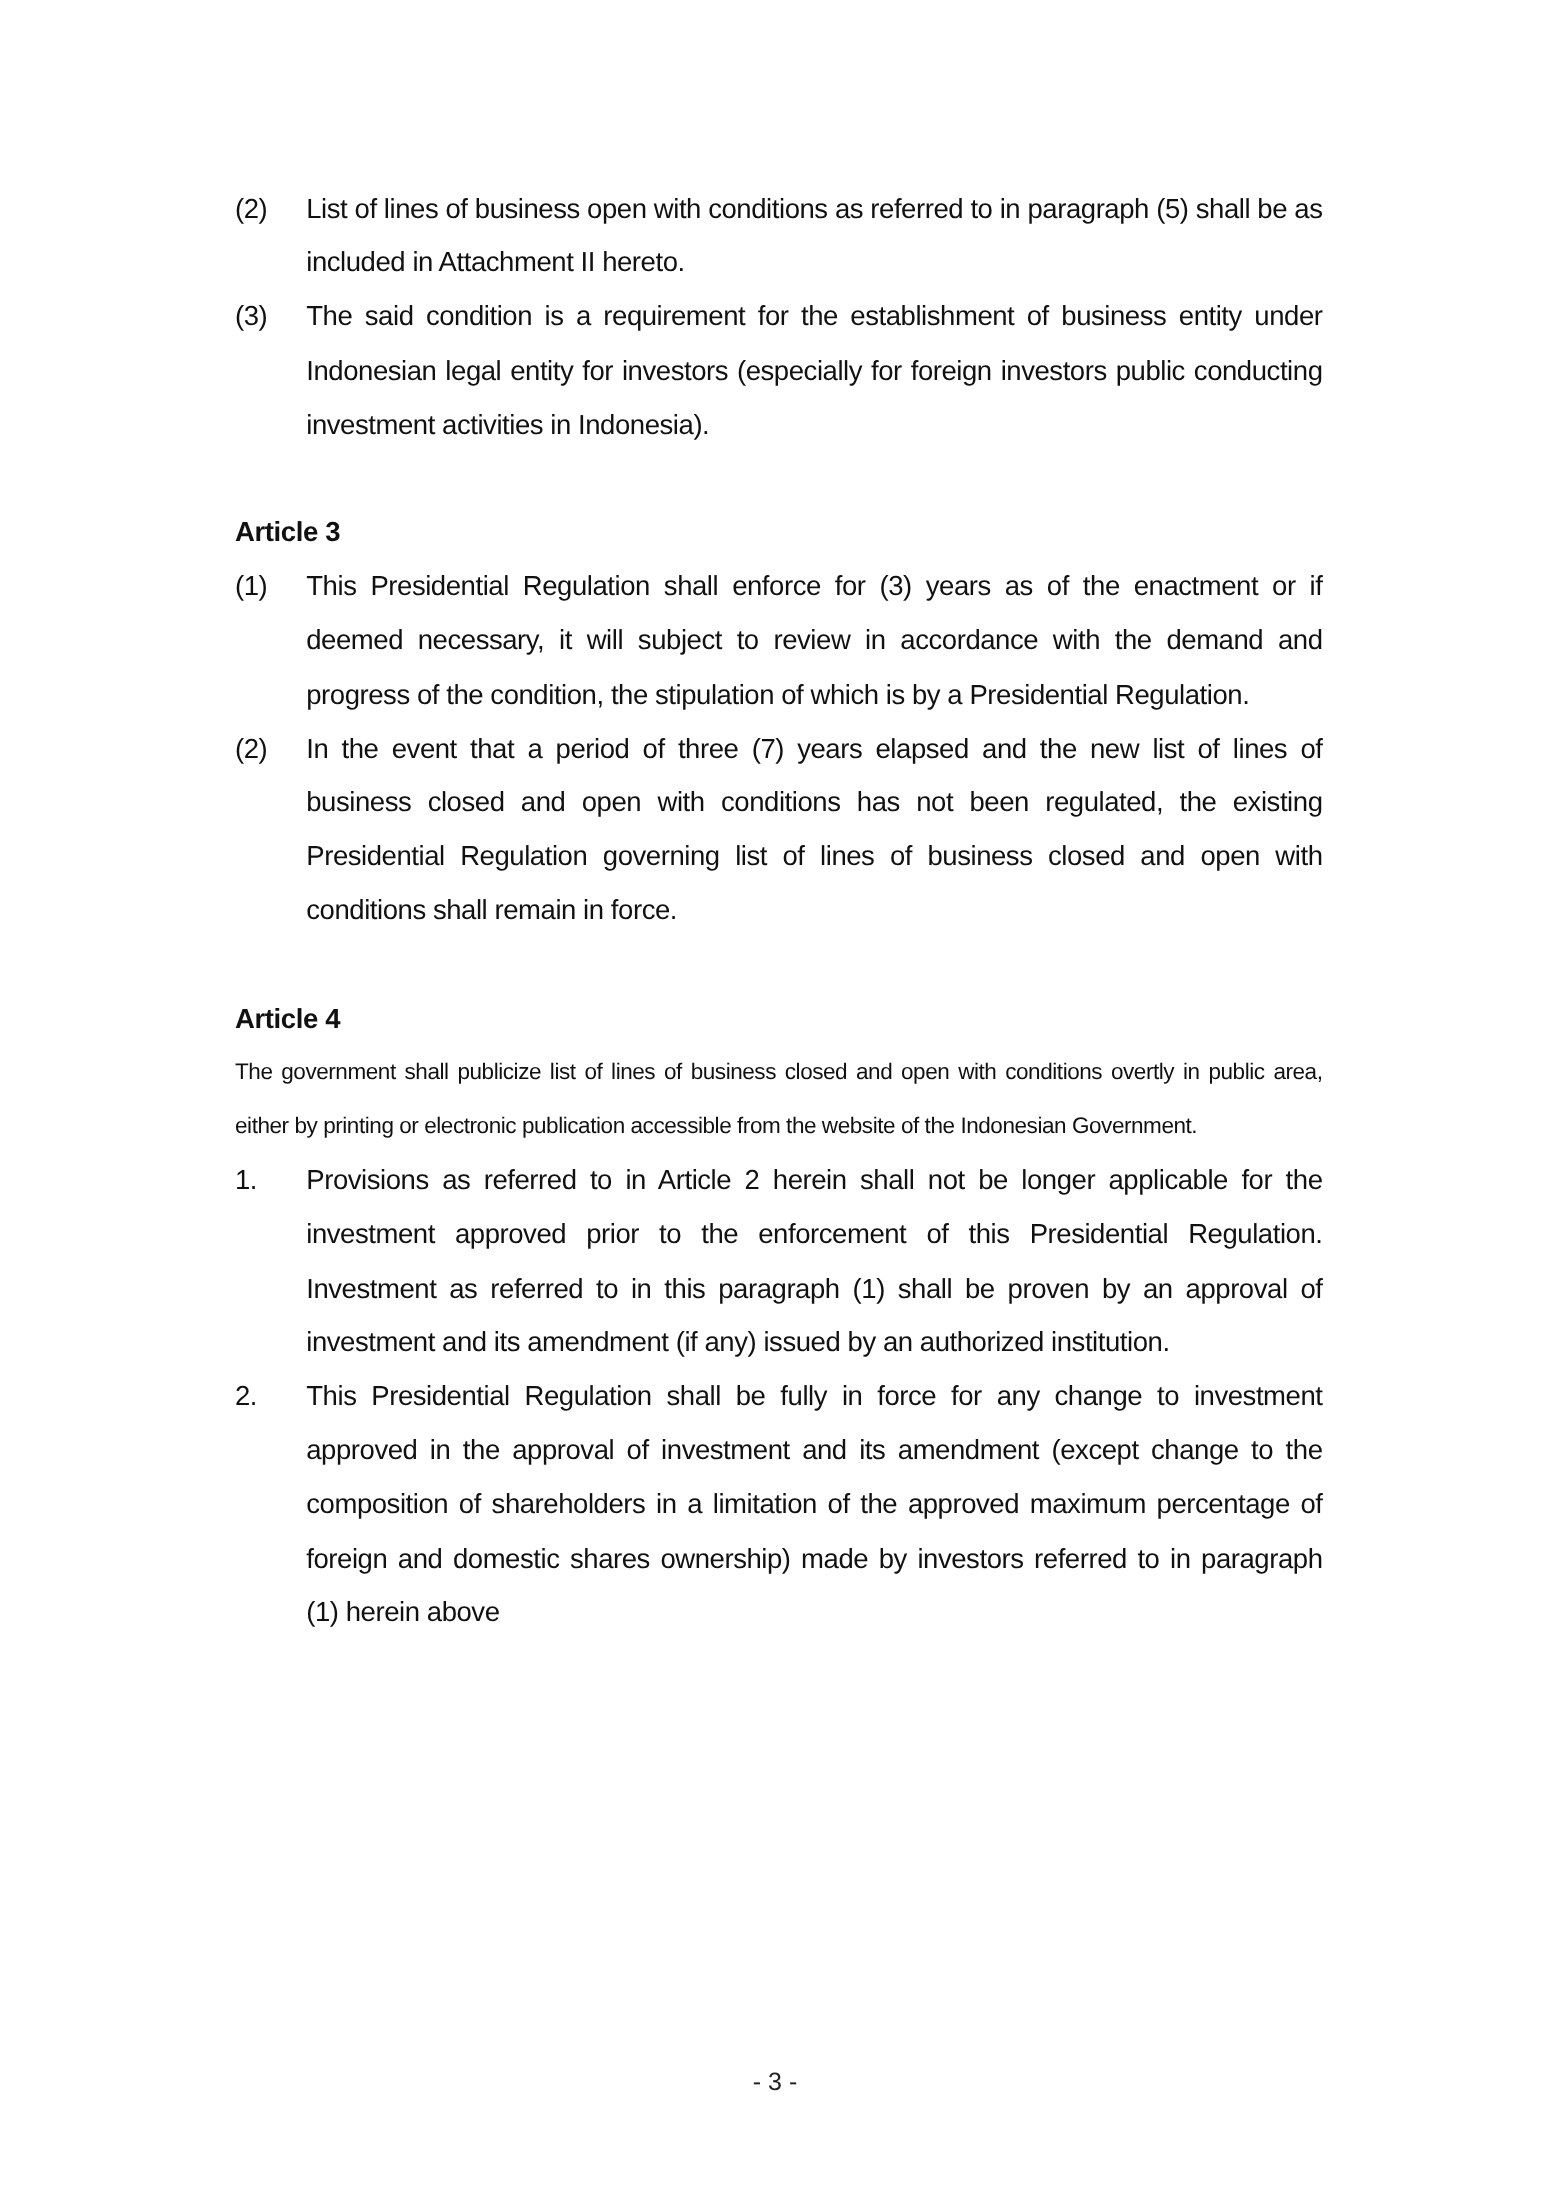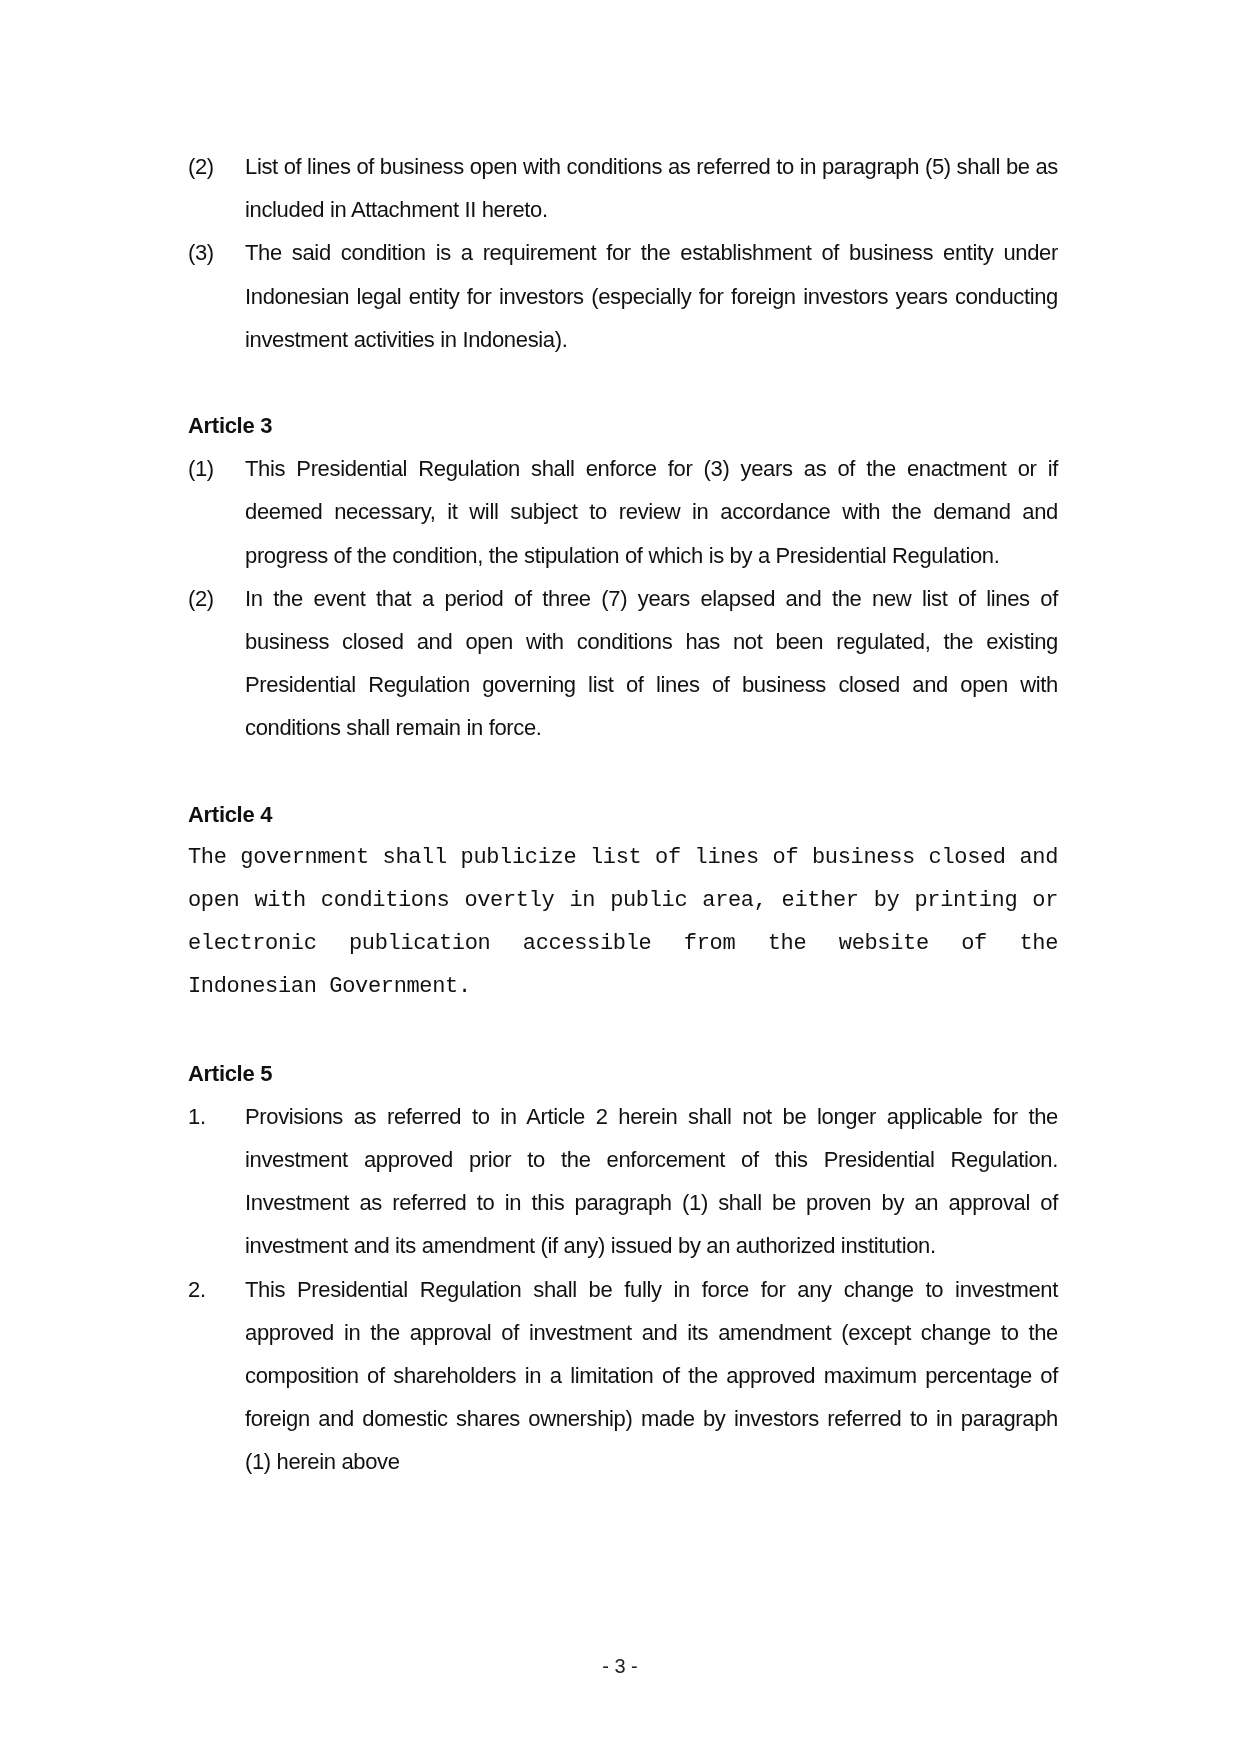--- a/index.html
+++ b/index.html
@@ -15,26 +15,25 @@
       font-family: "Liberation Sans", sans-serif;
       color: #111111;
     }
     .page {
       position: absolute;
       left: 188px;
       top: 145px;
       width: 870px;
     }
     .para {
-      font-size: 22px;
+      font-size: 18px;
       line-height: 43.2px;
       text-align: justify;
       letter-spacing: -0.35px;
       word-spacing: 0px;
-      font-family: Liberation Mono, monospace;
     }
     .item {
       display: flex;
       align-items: flex-start;
     }
     .item .num {
       flex: 0 0 57px;
       width: 57px;
       font-size: 22px;
       line-height: 43.2px;
@@ -68,37 +67,36 @@
 <body>
 
 <div class="page">
 
   <div class="item">
     <span class="num">(2)</span>
     <span class="text">List of lines of business open with conditions as referred to in paragraph (5) shall be as included in Attachment II hereto.</span>
   </div>
   <div class="item">
     <span class="num">(3)</span>
-    <span class="text">The said condition is a requirement for the establishment of business entity under Indonesian legal entity for investors (especially for foreign investors years conducting investment activities in Indonesia).</span>
+    <span class="text">The said condition is a requirement for the establishment of business entity under Indonesian legal entity for investors (especially for foreign investors public conducting investment activities in Indonesia).</span>
   </div>
 
   <div class="article-title">Article 3</div>
   <div class="item">
     <span class="num">(1)</span>
     <span class="text">This Presidential Regulation shall enforce for (3) years as of the enactment or if deemed necessary, it will subject to review in accordance with the demand and progress of the condition, the stipulation of which is by a Presidential Regulation.</span>
   </div>
   <div class="item">
     <span class="num">(2)</span>
     <span class="text">In the event that a period of three (7) years elapsed and the new list of lines of business closed and open with conditions has not been regulated, the existing Presidential Regulation governing list of lines of business closed and open with conditions shall remain in force.</span>
   </div>
 
   <div class="article-title">Article 4</div>
   <div class="para">The government shall publicize list of lines of business closed and open with conditions overtly in public area, either by printing or electronic publication accessible from the website of the Indonesian Government.</div>
 
-  <div class="article-title">Article 5</div>
   <div class="item">
     <span class="num">1.</span>
     <span class="text">Provisions as referred to in Article 2 herein shall not be longer applicable for the investment approved prior to the enforcement of this Presidential Regulation. Investment as referred to in this paragraph (1) shall be proven by an approval of investment and its amendment (if any) issued by an authorized institution.</span>
   </div>
   <div class="item">
     <span class="num">2.</span>
     <span class="text">This Presidential Regulation shall be fully in force for any change to investment approved in the approval of investment and its amendment (except change to the composition of shareholders in a limitation of the approved maximum percentage of foreign and domestic shares ownership) made by investors referred to in paragraph (1) herein above</span>
   </div>
 
 </div>

